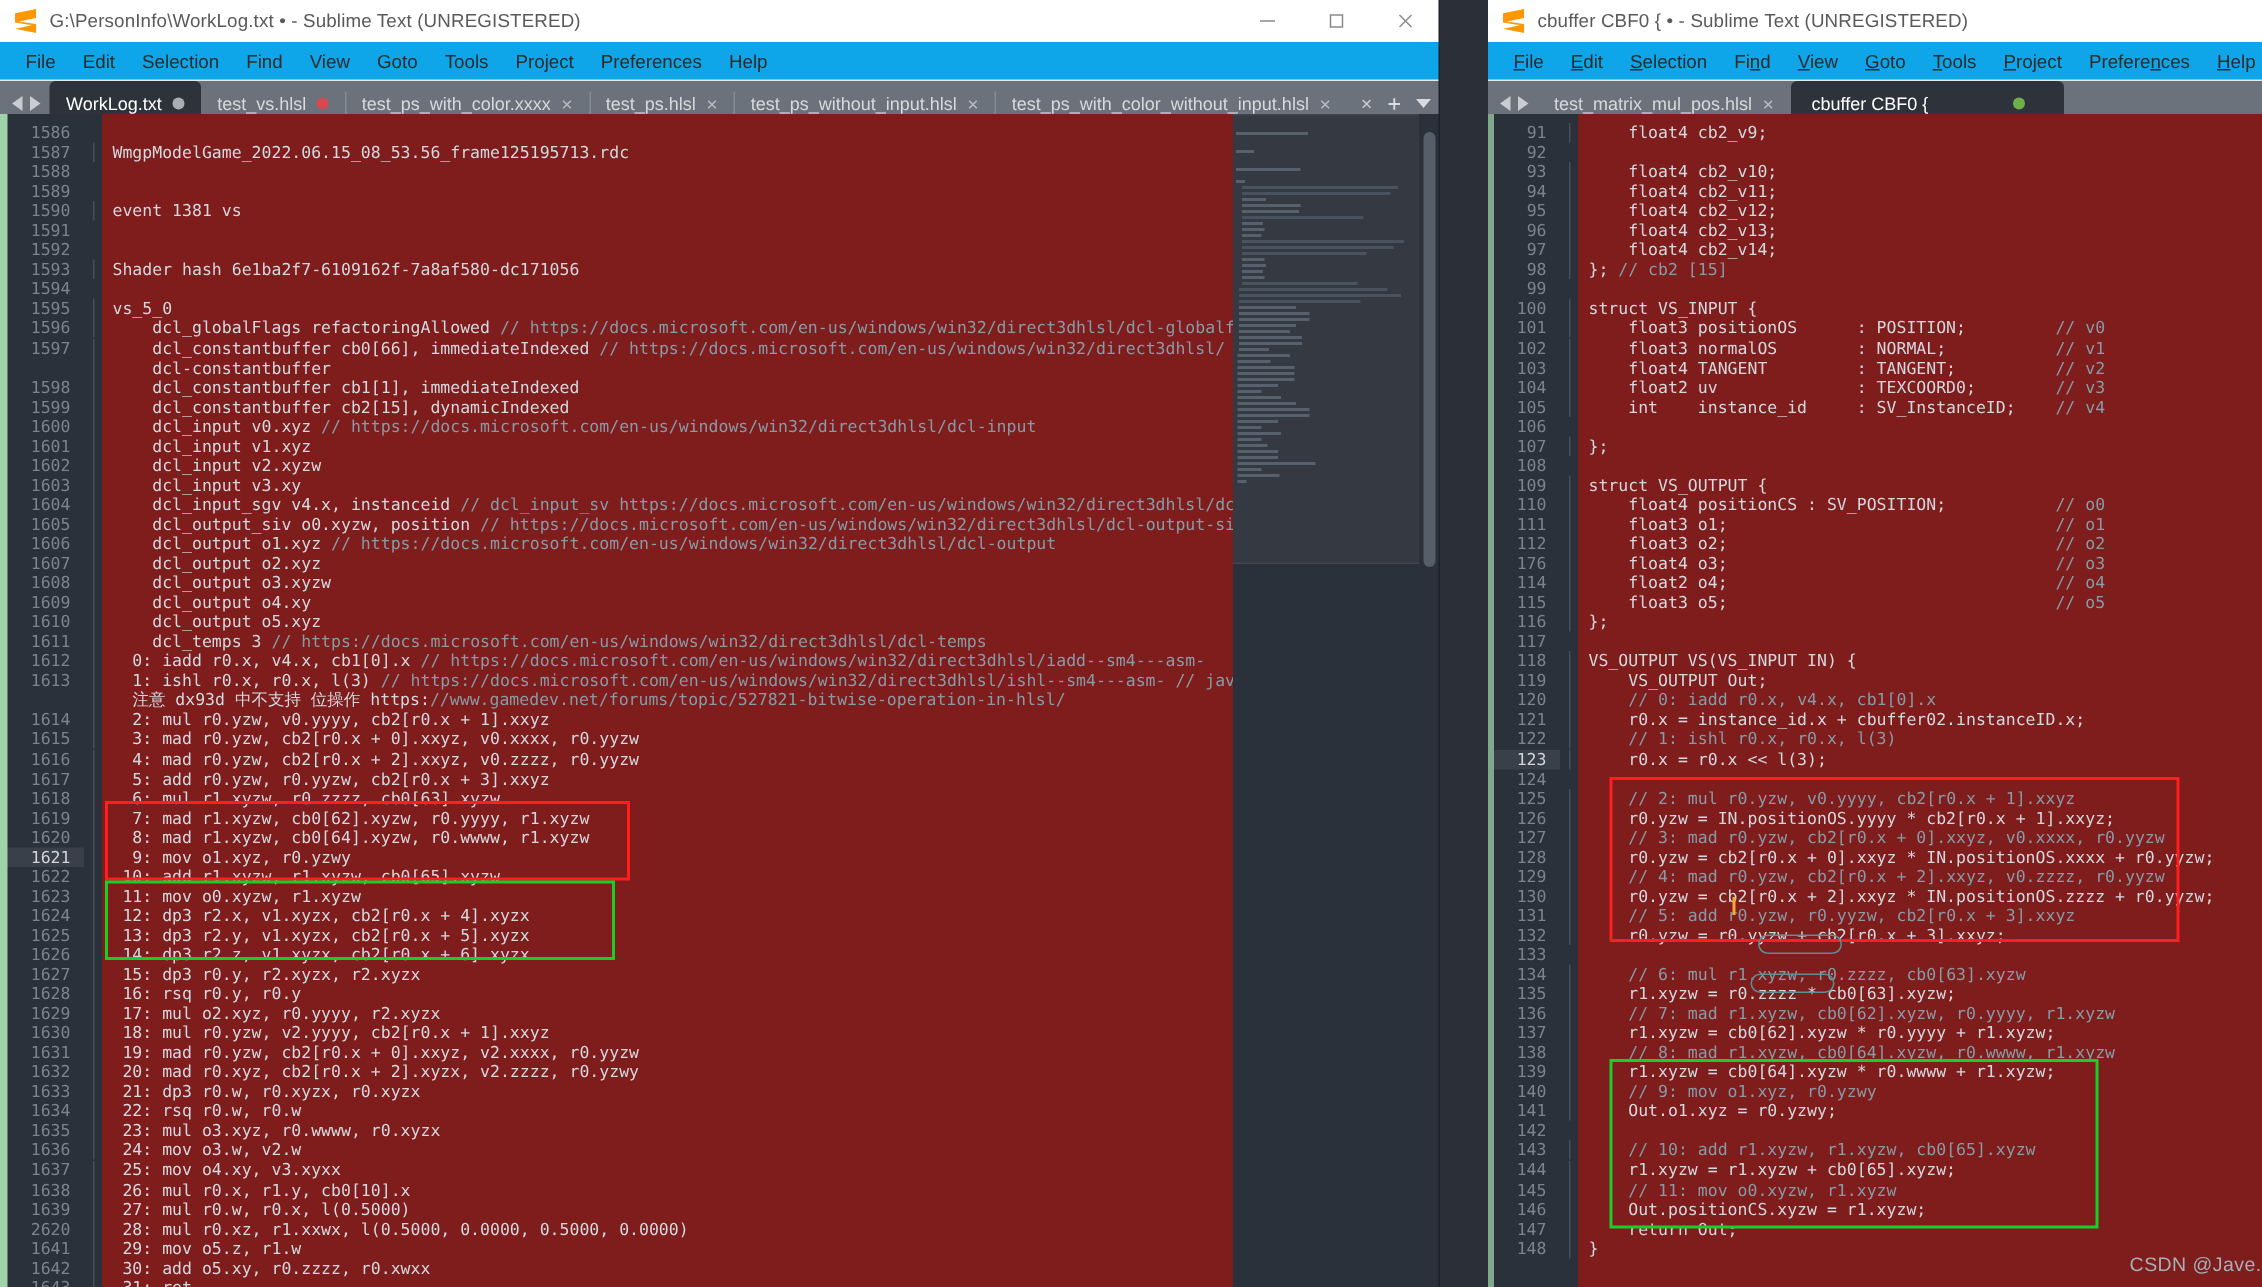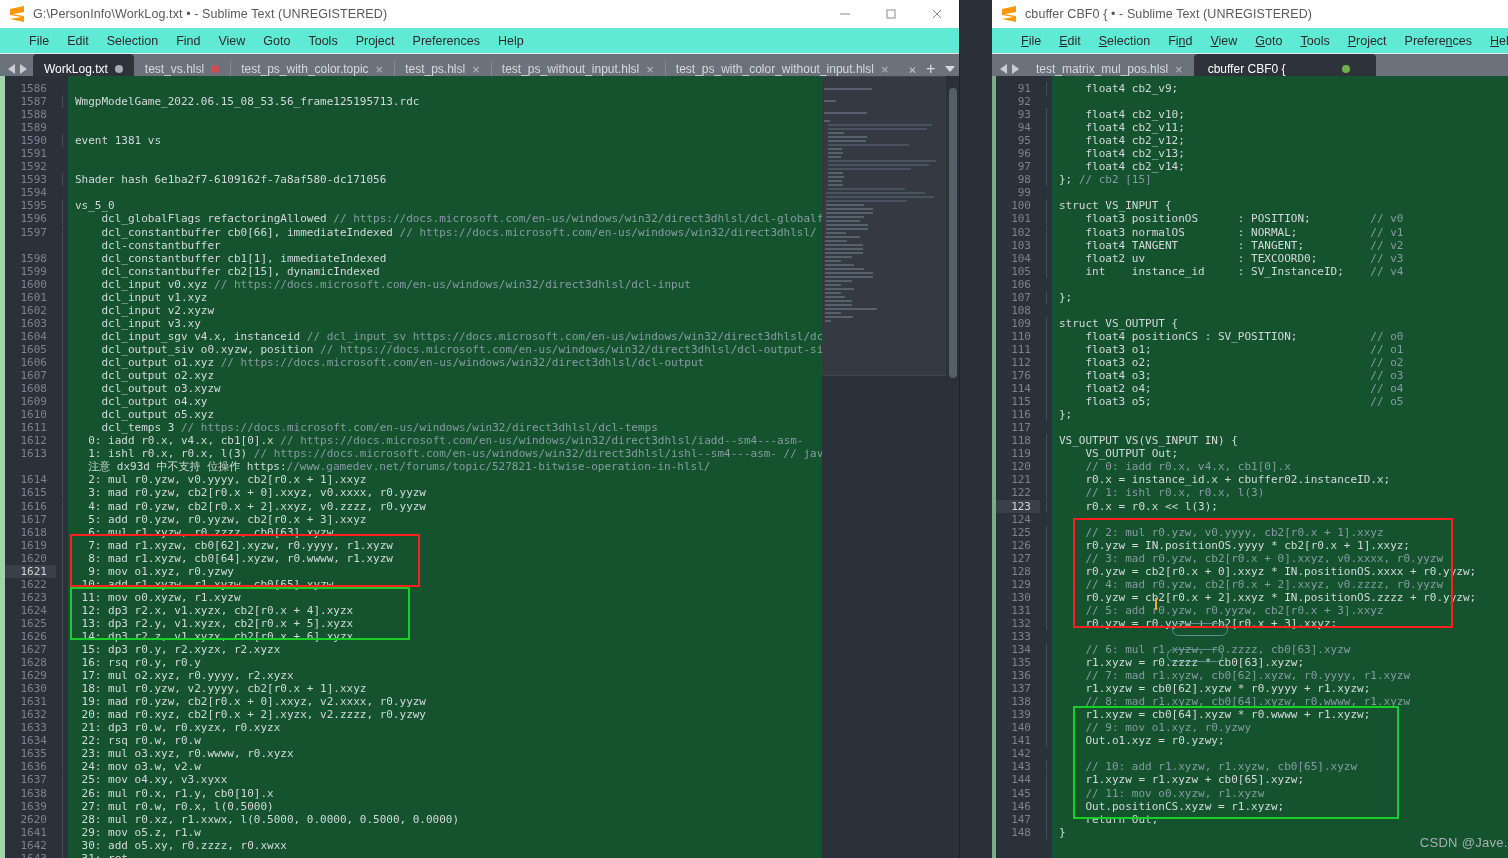--- a/index.html
+++ b/index.html
@@ -30,22 +30,22 @@
     font-family: "Liberation Sans", sans-serif;
     font-size: 12.5px; color: #5a5a5a; white-space: nowrap;
     letter-spacing: .1px;
   }
   .win-controls { position: absolute; right: 0; top: 0; height: 28px; display: flex; }
   .win-btn { width: 46px; height: 28px; display: flex; align-items: center; justify-content: center; }
   .win-btn svg { display: block; }
 
   
   .menubar {
-    height: 26px; background: #5eead4; display: flex; align-items: center;
-    padding-left: 20px; border-bottom: 1px solid #e8e8e8;
+    height: 26px; background: #0ea5e9; display: flex; align-items: center;
+    padding-left: 8px; border-bottom: 1px solid #e8e8e8;
   }
   .menu-item {
     font-family: "Liberation Sans", sans-serif;
     font-size: 12.5px; color: #2b2b2b; padding: 3px 9px; white-space: nowrap;
   }
   .menu-item.underlined .u { text-decoration: underline; }
 
   
   .tabbar {
     height: 30px; background: #6c727b; display: flex; align-items: flex-end;
@@ -75,21 +75,21 @@
   .dot.grey  { background: #a9adb4; }
   .dot.red   { background: #d8494f; }
   .dot.green { background: #6eb14b; }
   .tab-x { font-size: 13px; color: #b9bdc3; line-height: 1; flex: none; }
   .tabbar-right { margin-left: auto; display: flex; align-items: center; gap: 10px; padding: 0 9px; height: 30px; }
   .tabbar-right .gx { font-size: 13px; color: #c4c8cd; }
   .plus { font-size: 15px; color: #d7dade; line-height: 1; }
   .caret-d { width: 0; height: 0; border-left: 5px solid transparent; border-right: 5px solid transparent; border-top: 6px solid #d7dade; }
 
   
-  .editor-wrap { position: relative; background: #14532d; overflow: hidden; }
+  .editor-wrap { position: relative; background: #7f1d1d; overflow: hidden; }
   .leftstrip { position: absolute; left: 0; top: 0; bottom: 0; width: 5px; background: #9fd4a8; z-index: 6; }
   .editor {
     position: absolute; inset: 0; display: flex;
     font-family: "DejaVu Sans Mono", monospace;
     font-size: 11px; line-height: 13.05px;
   }
   .gutter {
     flex: none; text-align: right; color: #7b838f;
     padding-top: 6px; user-select: none; position: relative;
     background: #2b313a;
@@ -194,21 +194,21 @@
       </div>
       <div class="tab active">
         <span>WorkLog.txt</span>
         <span class="dot grey"></span>
       </div>
       <div class="tab">
         <span>test_vs.hlsl</span>
         <span class="dot red"></span>
       </div>
       <div class="tab">
-        <span>test_ps_with_color.topic</span>
+        <span>test_ps_with_color.xxxx</span>
         <span class="tab-x">×</span>
       </div>
       <div class="tab">
         <span>test_ps.hlsl</span>
         <span class="tab-x">×</span>
       </div>
       <div class="tab">
         <span>test_ps_without_input.hlsl</span>
         <span class="tab-x">×</span>
       </div>

